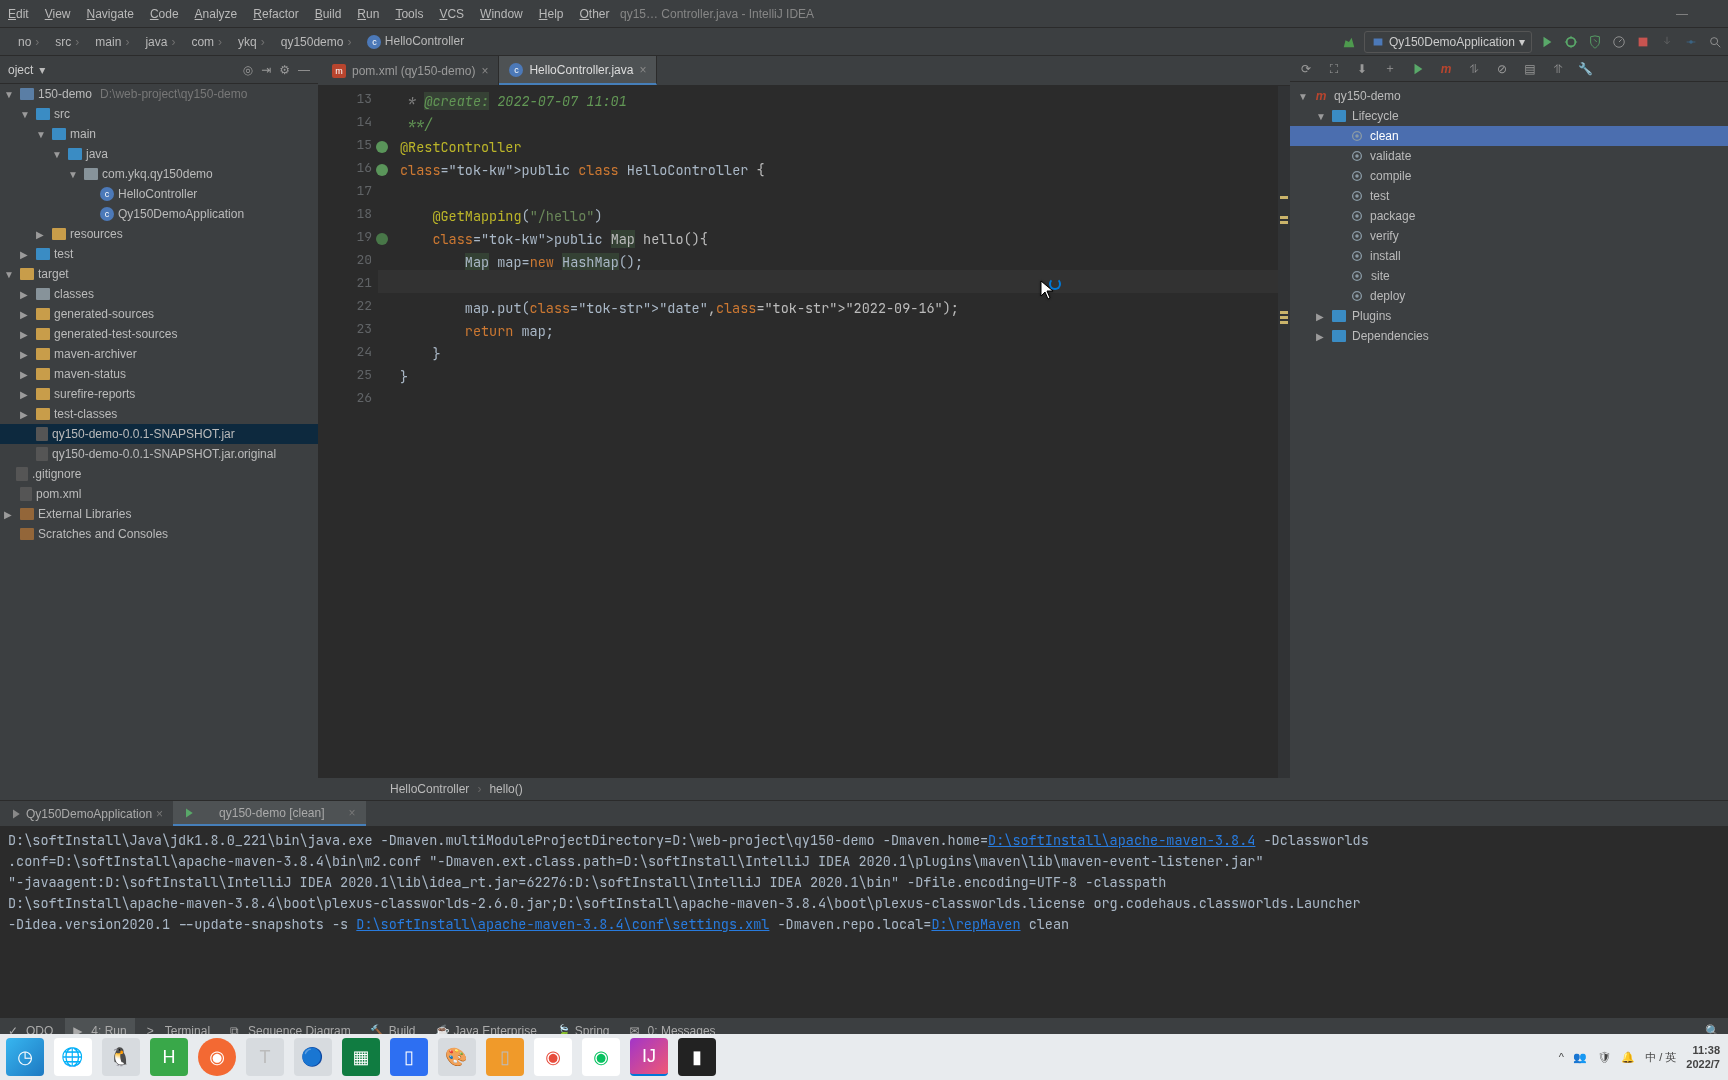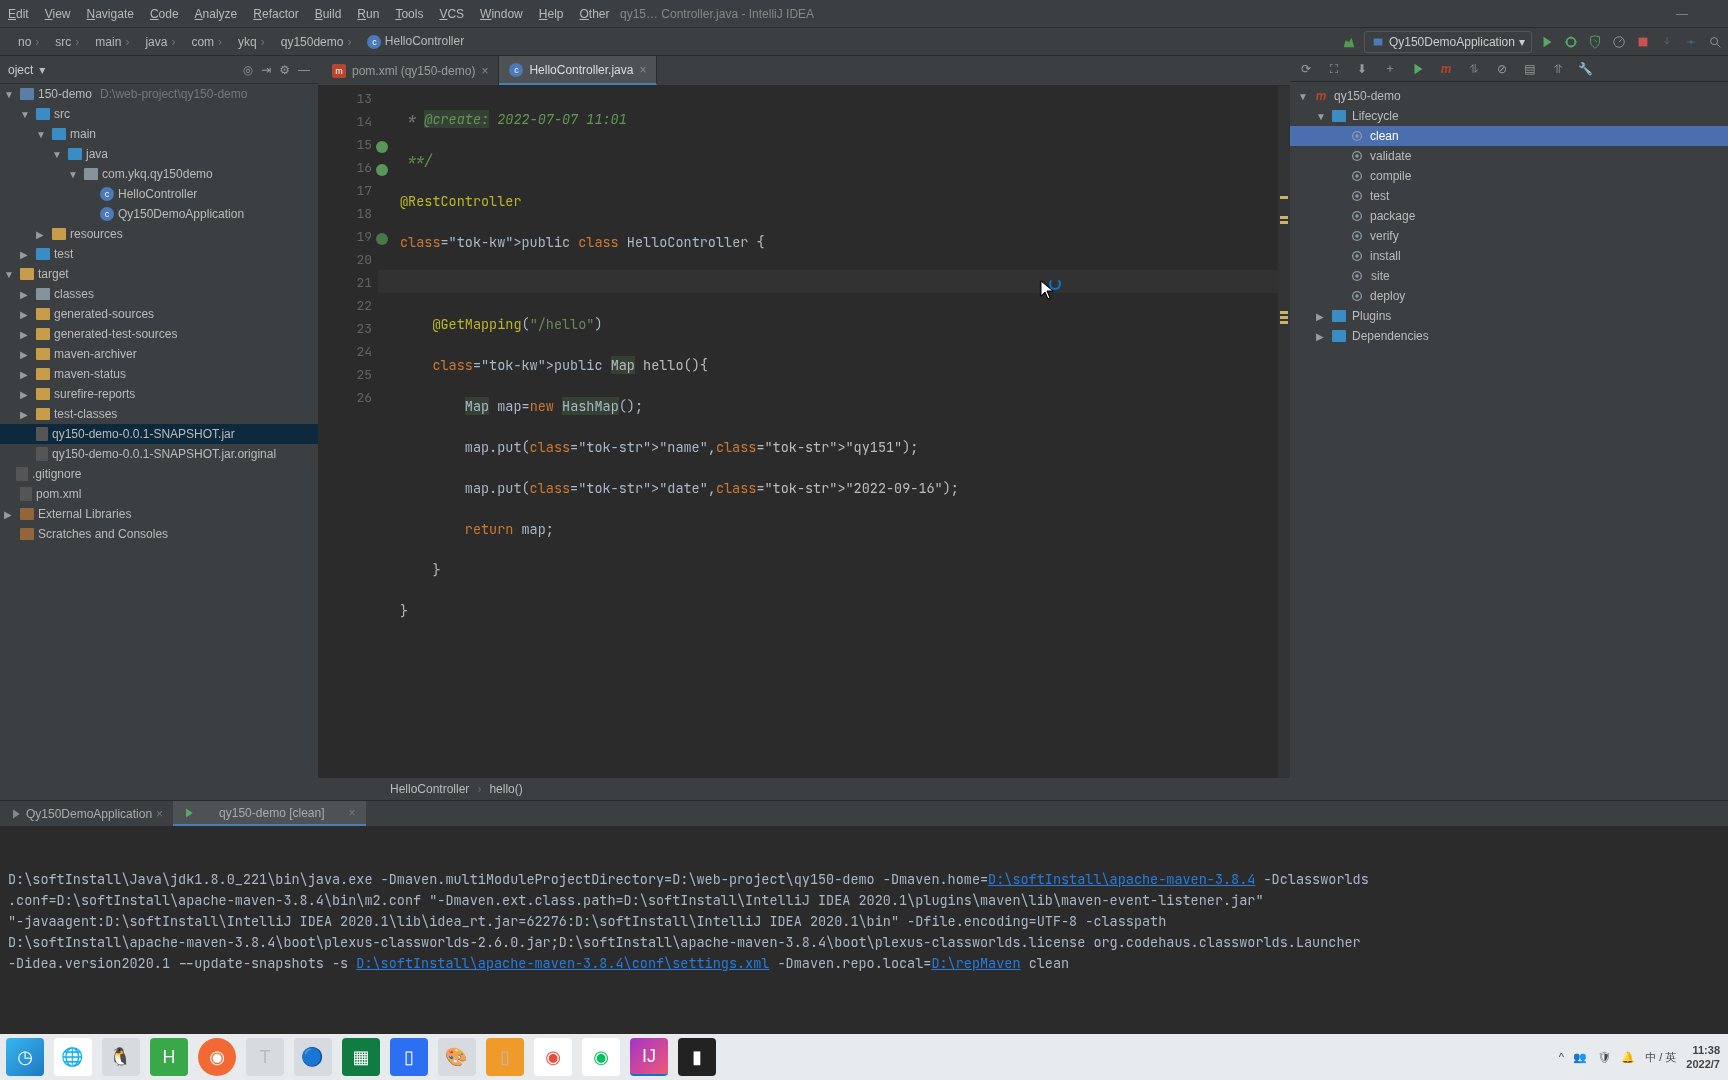--- a/index.html
+++ b/index.html
@@ -116,21 +116,21 @@
 }
 .gutter div { height:23px; position:relative; }
 .gutter-ico { position:absolute; right:-16px; top:5px; width:12px;height:12px; }
 .gi-rest { background:#5a955a;border-radius:50%; }
 .gi-over { filter: brightness(0.8); }
 .code {
   flex:1; padding:4px 12px 0 22px;
   font-family: "JetBrains Mono","Consolas",monospace; font-size:13.5px;
   line-height:23px; position:relative;
 }
-.code .line { height:23px; white-space:pre;margin-top:18px; }
+.code .line { height:23px; white-space:pre; }
 .caret-line { background:#323232; position:absolute; left:0; right:0; height:23px; }
 .tok-kw { color:#cc7832; }
 .tok-ann { color:#bbb529; }
 .tok-str { color:#6a8759; }
 .tok-cls { color:#a9b7c6; }
 .tok-com { color:#808080; font-style:italic; }
 .tok-doc { color:#629755; font-style:italic; }
 .tok-tag { color:#629755; background:#364135; font-style:italic; }
 .tok-id  { color:#a9b7c6; }
 .tok-hi  { background:#344134; }
@@ -157,21 +157,21 @@
 
 
 .run-tabs { height:26px; background:#3c3f41; display:flex; align-items:center; border-top:1px solid #2b2b2b; }
 .run-tab { padding:0 10px;height:100%;display:flex;align-items:center;gap:4px;color:#aaa; }
 .run-tab.active { background:#4e5254; border-bottom:2px solid #467fba;gap:24px; }
 .run-tab .close { color:#777; }
 
 .console {
   height: 191px; background:#2b2b2b;
   font-family: "JetBrains Mono","Consolas",monospace; font-size:13.5px;
-  padding:4px 8px; color:#a9b7c6; line-height:21px; overflow:hidden;margin-top:39px;
+  padding:4px 8px; color:#a9b7c6; line-height:21px; overflow:hidden;
 }
 .console .link { color:#287bde; text-decoration:underline; }
 
 
 .tool-bar {
   height:26px; background:#3c3f41; border-top:1px solid #2b2b2b;
   display:flex; align-items:center; gap:4px;
 }
 .tw-btn { padding:0 8px; display:flex; align-items:center; gap:4px; color:#aaa; height:100%; }
 .tw-btn.active { background:#4e5254; }

